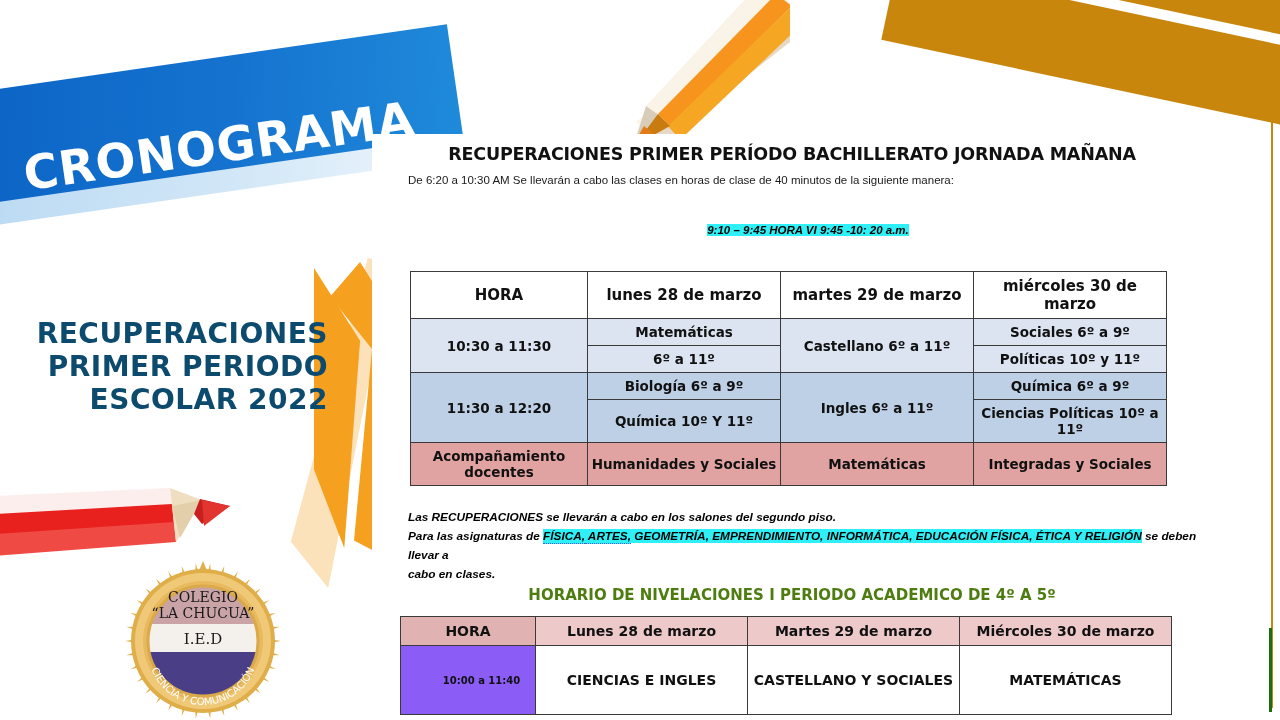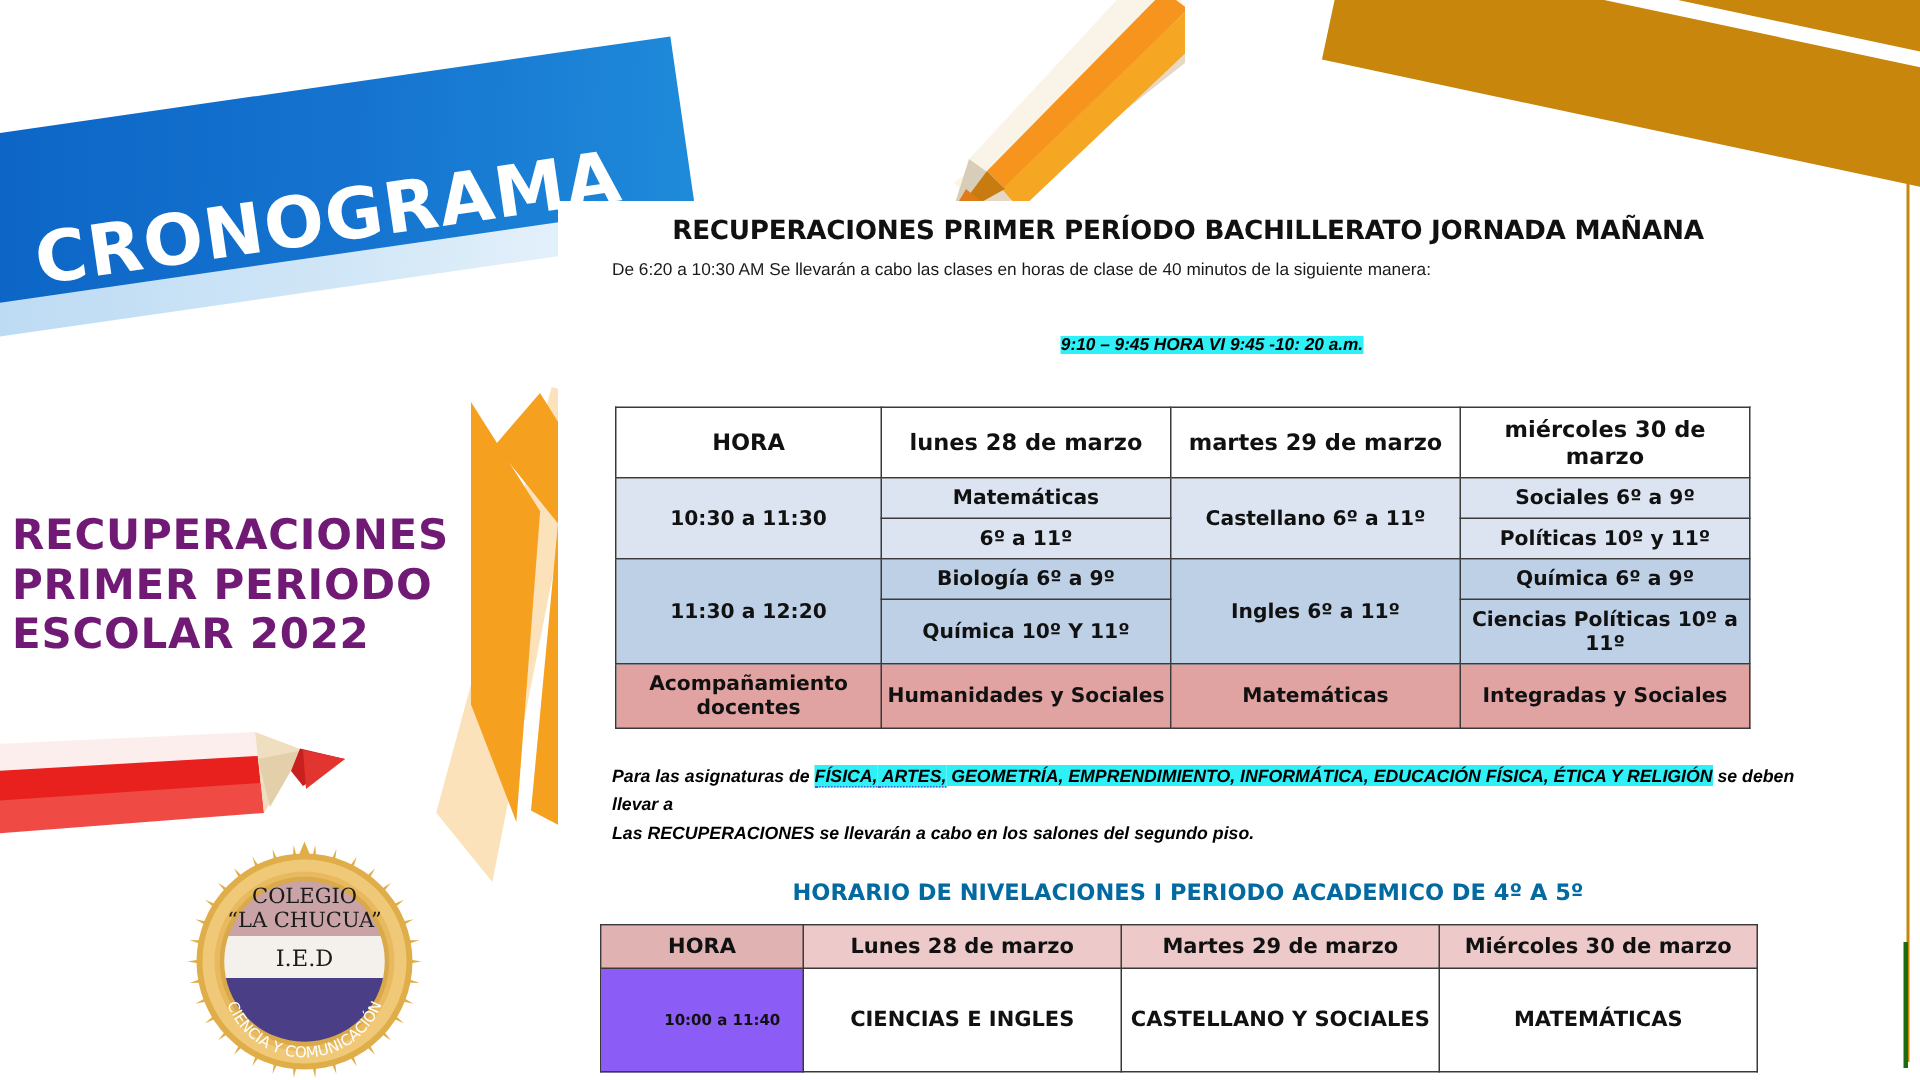--- a/index.html
+++ b/index.html
@@ -59,23 +59,23 @@
     clip-path:polygon(60% 0%, 100% 22%, 76% 100%, 54% 96%, 72% 30%, 30% 12%);
   }
   .wedge-orange2{
     position:absolute;left:314px;top:268px;width:72px;height:280px;
     background:#f5a01e;
     clip-path:polygon(0% 0%, 64% 26%, 42% 100%, 0% 72%);
   }
 
   
   .left-title{
-    position:absolute;left:8px;top:340px;width:320px;
-    text-align:left;
-    color:#701a75;
+    position:absolute;left:8px;top:317px;width:320px;
+    text-align:right;
+    color:#0c4a6e;
     font-family:"DejaVu Sans", sans-serif;
     font-weight:bold;
     font-size:28px;
     line-height:33px;
     letter-spacing:.5px;
   }
 
   
   .pencil-orange{position:absolute;left:600px;top:-6px;width:190px;height:160px;}
   .pencil-red{position:absolute;left:-6px;top:480px;width:240px;height:130px;}
@@ -137,21 +137,21 @@
     position:absolute;left:36px;top:374px;width:800px;
     font-size:11.8px;font-style:italic;font-weight:bold;color:#000;
     line-height:19px;
   }
   .note .hl{background:#2ef0f6;}
 
   
   .doc-title2{
     position:absolute;left:40px;top:452px;width:760px;text-align:center;
     font-family:"DejaVu Sans", sans-serif;
-    font-weight:bold;font-size:15px;color:#0369a1;
+    font-weight:bold;font-size:15px;color:#4d7c0f;
   }
   table.t2{
     position:absolute;left:28px;top:482px;width:772px;
     border-collapse:collapse;table-layout:fixed;
   }
   table.t2 td{
     border:1.4px solid #3a3a3a;
     text-align:center;
     font-family:"DejaVu Sans", sans-serif;
     font-weight:bold;font-size:14px;color:#111;
@@ -336,22 +336,23 @@
       <tr>
         <td class="rose">Acompañamiento docentes</td>
         <td class="rose">Humanidades y Sociales</td>
         <td class="rose">Matemáticas</td>
         <td class="rose">Integradas y Sociales</td>
       </tr>
     </tbody>
       </table>
 
     <div class="note">
+      <div>Las RECUPERACIONES se llevarán a cabo en los salones del segundo piso.</div>
       <div><span>Para las asignaturas de </span><span class="hl ul-dot">FÍSICA,</span><span class="hl ul-dot">  ARTES,</span><span class="hl"> GEOMETRÍA, EMPRENDIMIENTO, INFORMÁTICA, EDUCACIÓN FÍSICA, ÉTICA Y RELIGIÓN</span><span> se deben llevar a</span></div>
-      <div>Las RECUPERACIONES se llevarán a cabo en los salones del segundo piso.</div>
+      <div>cabo en clases.</div>
     </div>
 
     <div class="doc-title2">HORARIO DE NIVELACIONES I PERIODO ACADEMICO DE 4º A 5º</div>
 
     <table class="t2">
       <tbody>
           <tr>
         <td class="hdr hdr-hora c-hora">HORA</td>
         <td class="hdr">Lunes 28 de marzo</td>
         <td class="hdr">Martes 29 de marzo</td>

